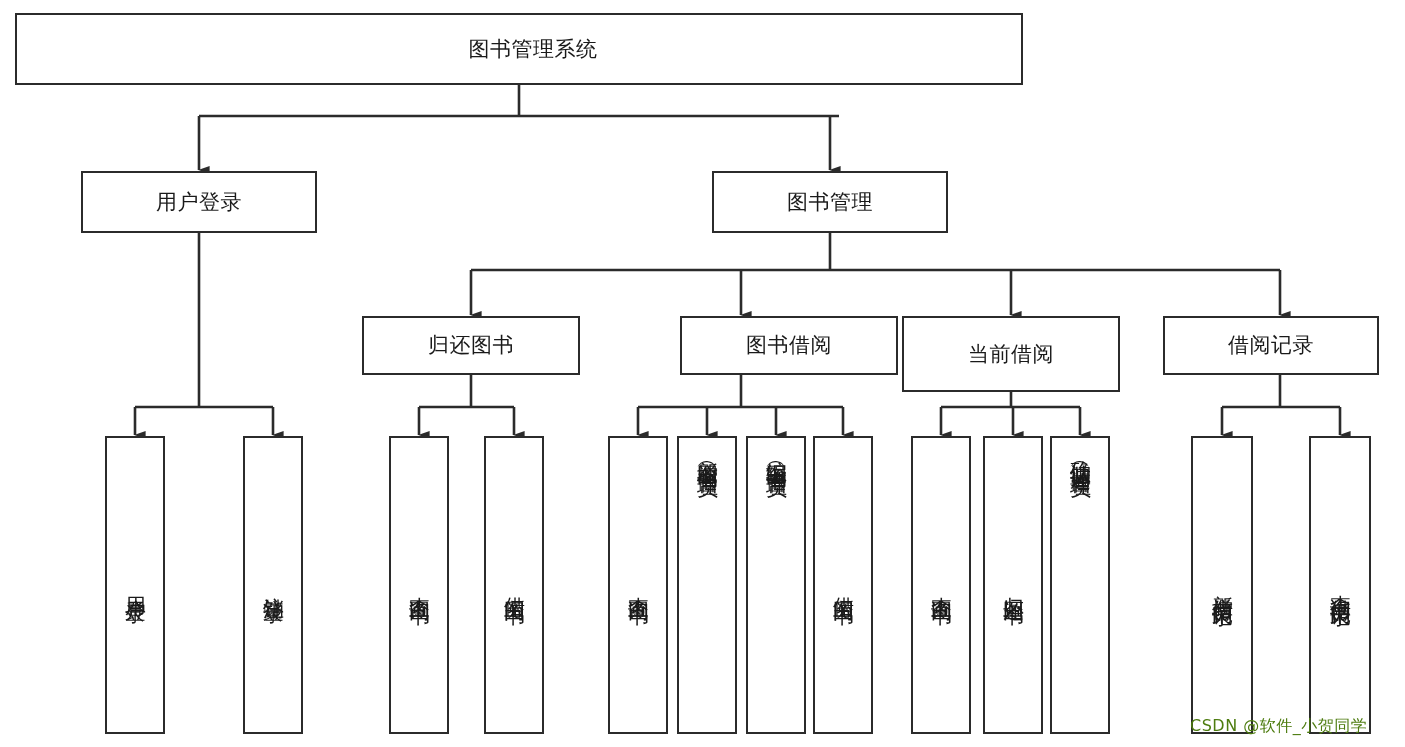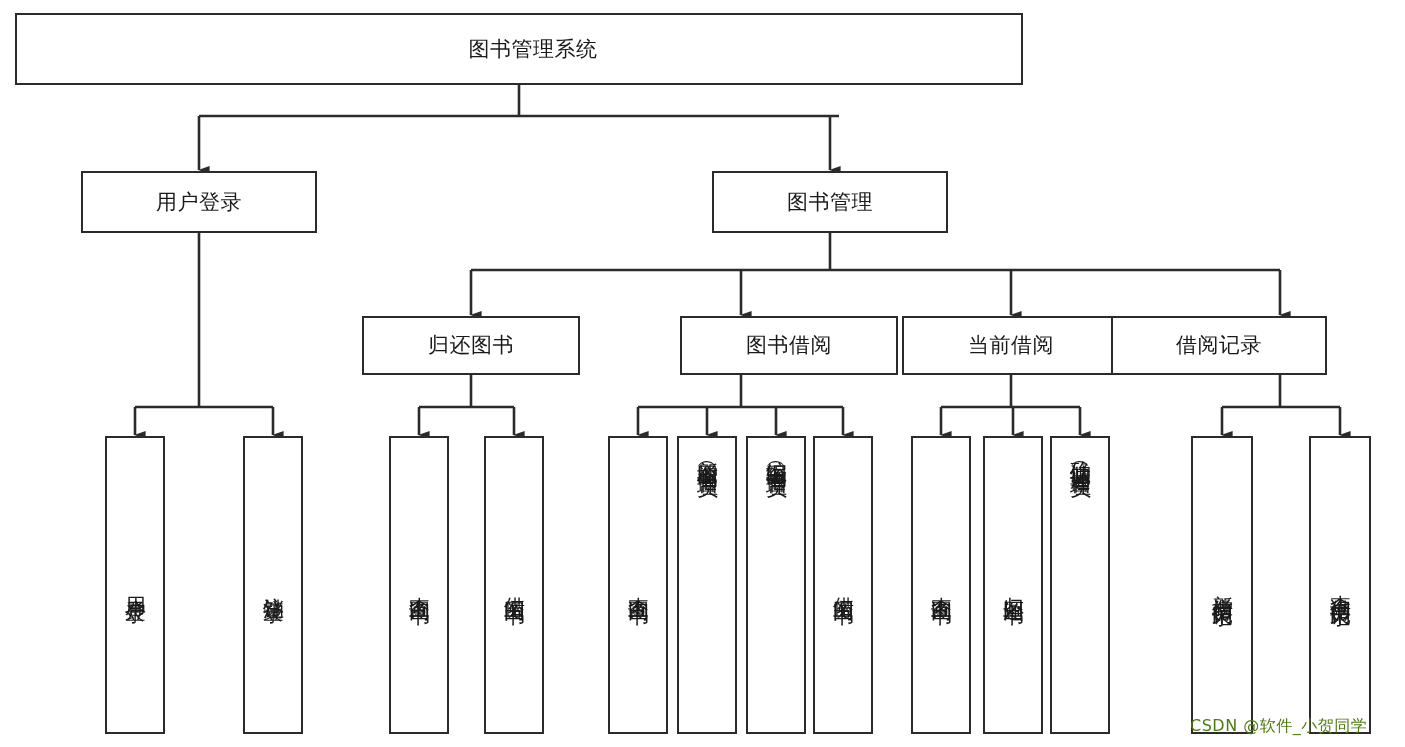--- a/index.html
+++ b/index.html
@@ -143,24 +143,24 @@
   <div class="node horiz" style="left:712px; top:171px; width:236px; height:62px;">
     <span class="node-label">图书管理</span>
   </div>
 
   <div class="node horiz" style="left:362px; top:316px; width:218px; height:59px;">
     <span class="node-label">归还图书</span>
   </div>
   <div class="node horiz" style="left:632px; top:316px; width:218px; height:59px;margin-left:48px;">
     <span class="node-label">图书借阅</span>
   </div>
-  <div class="node horiz" style="left:902px; top:316px; width:218px; height:59px;">
+  <div class="node horiz" style="left:902px; top:316px; width:218px; height:76px;">
     <span class="node-label">当前借阅</span>
   </div>
-  <div class="node horiz" style="left:1111px; top:316px; width:216px; height:59px;">
+  <div class="node horiz" style="left:1163px; top:316px; width:216px; height:59px;">
     <span class="node-label">借阅记录</span>
   </div>
 
   <div class="node vert tall-center" style="left:105px; top:436px; width:60px; height:298px;">
     <span class="node-label">用户登录</span>
   </div>
   <div class="node vert tall-center" style="left:243px; top:436px; width:60px; height:298px;">
     <span class="node-label">注销登录</span>
   </div>
 

